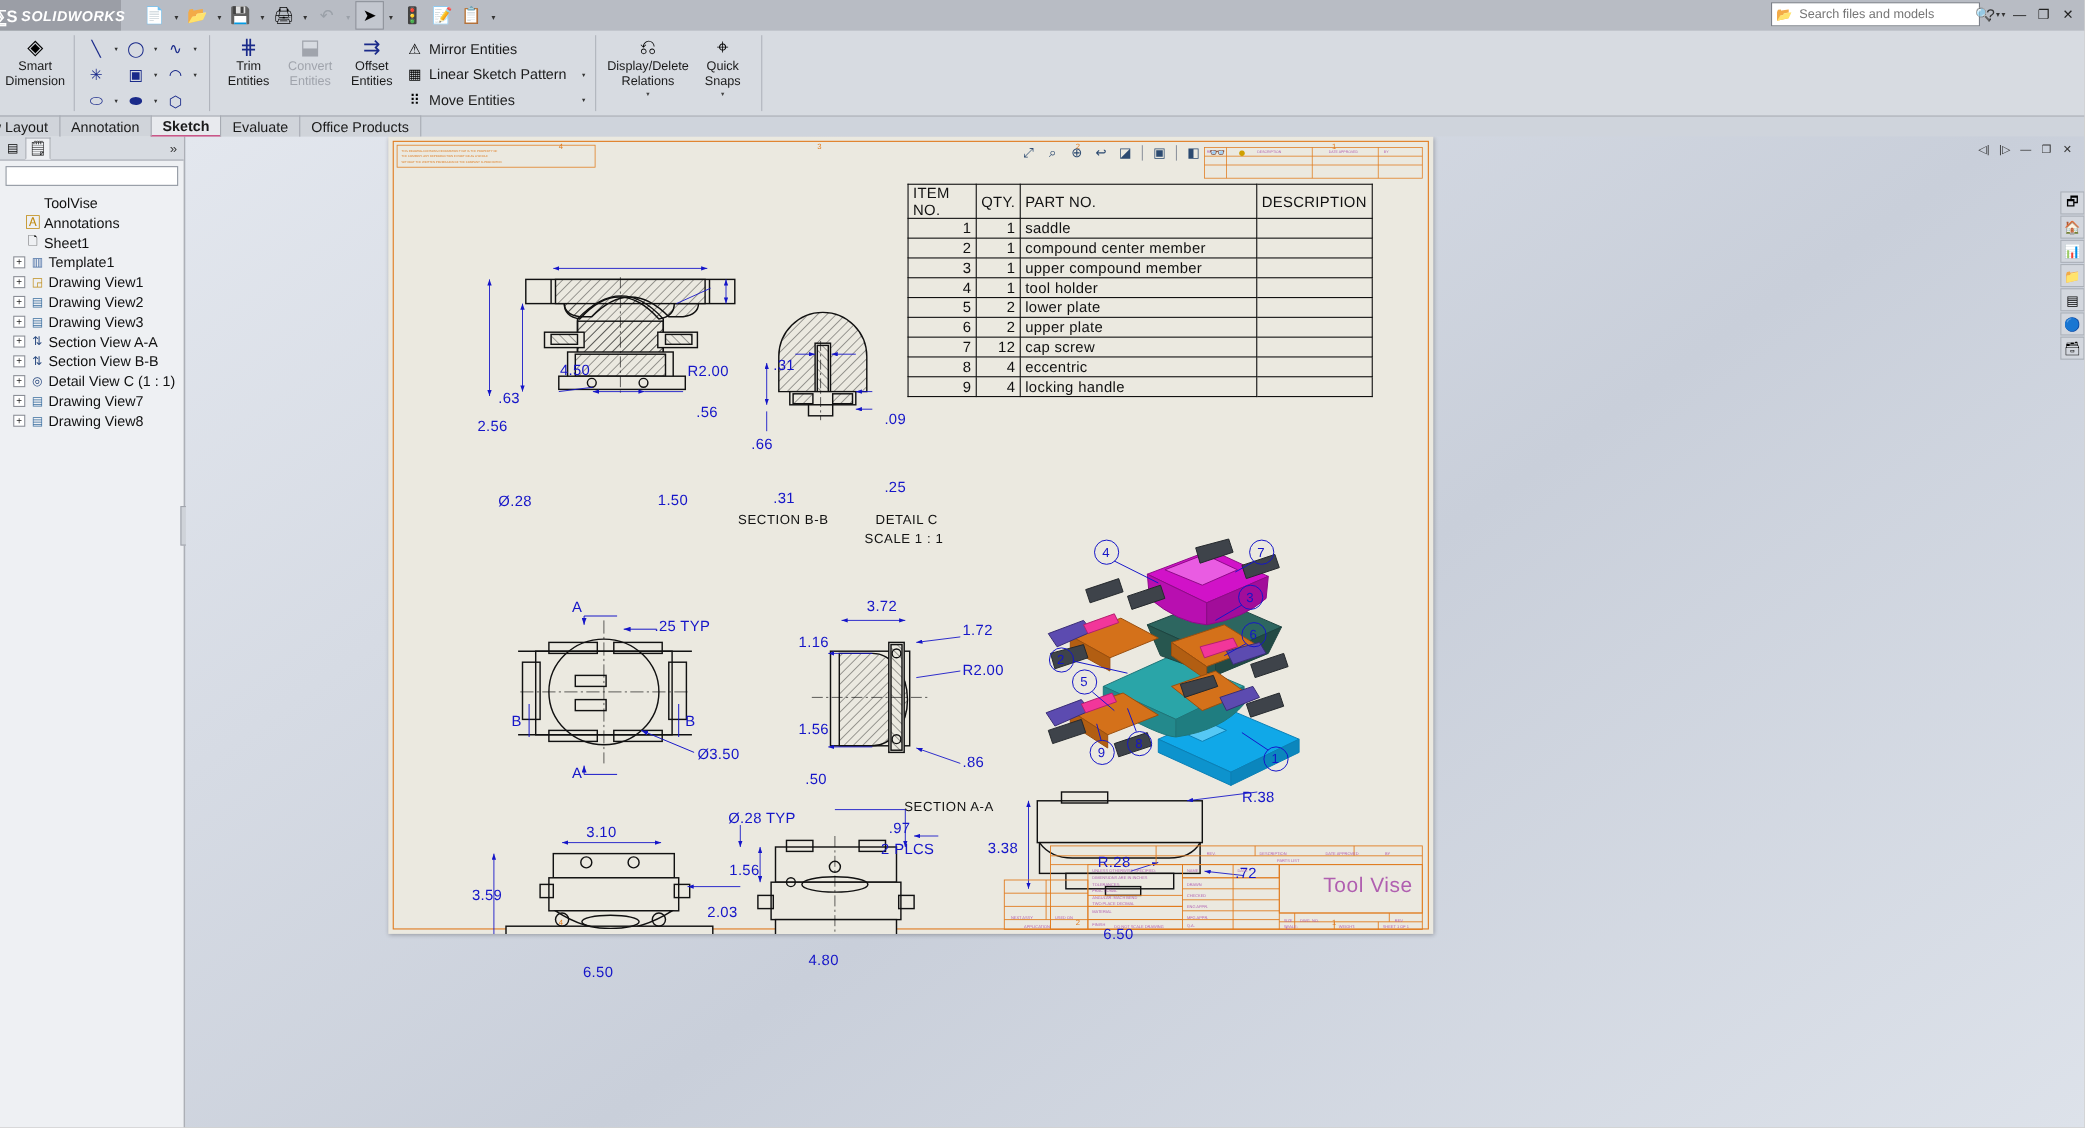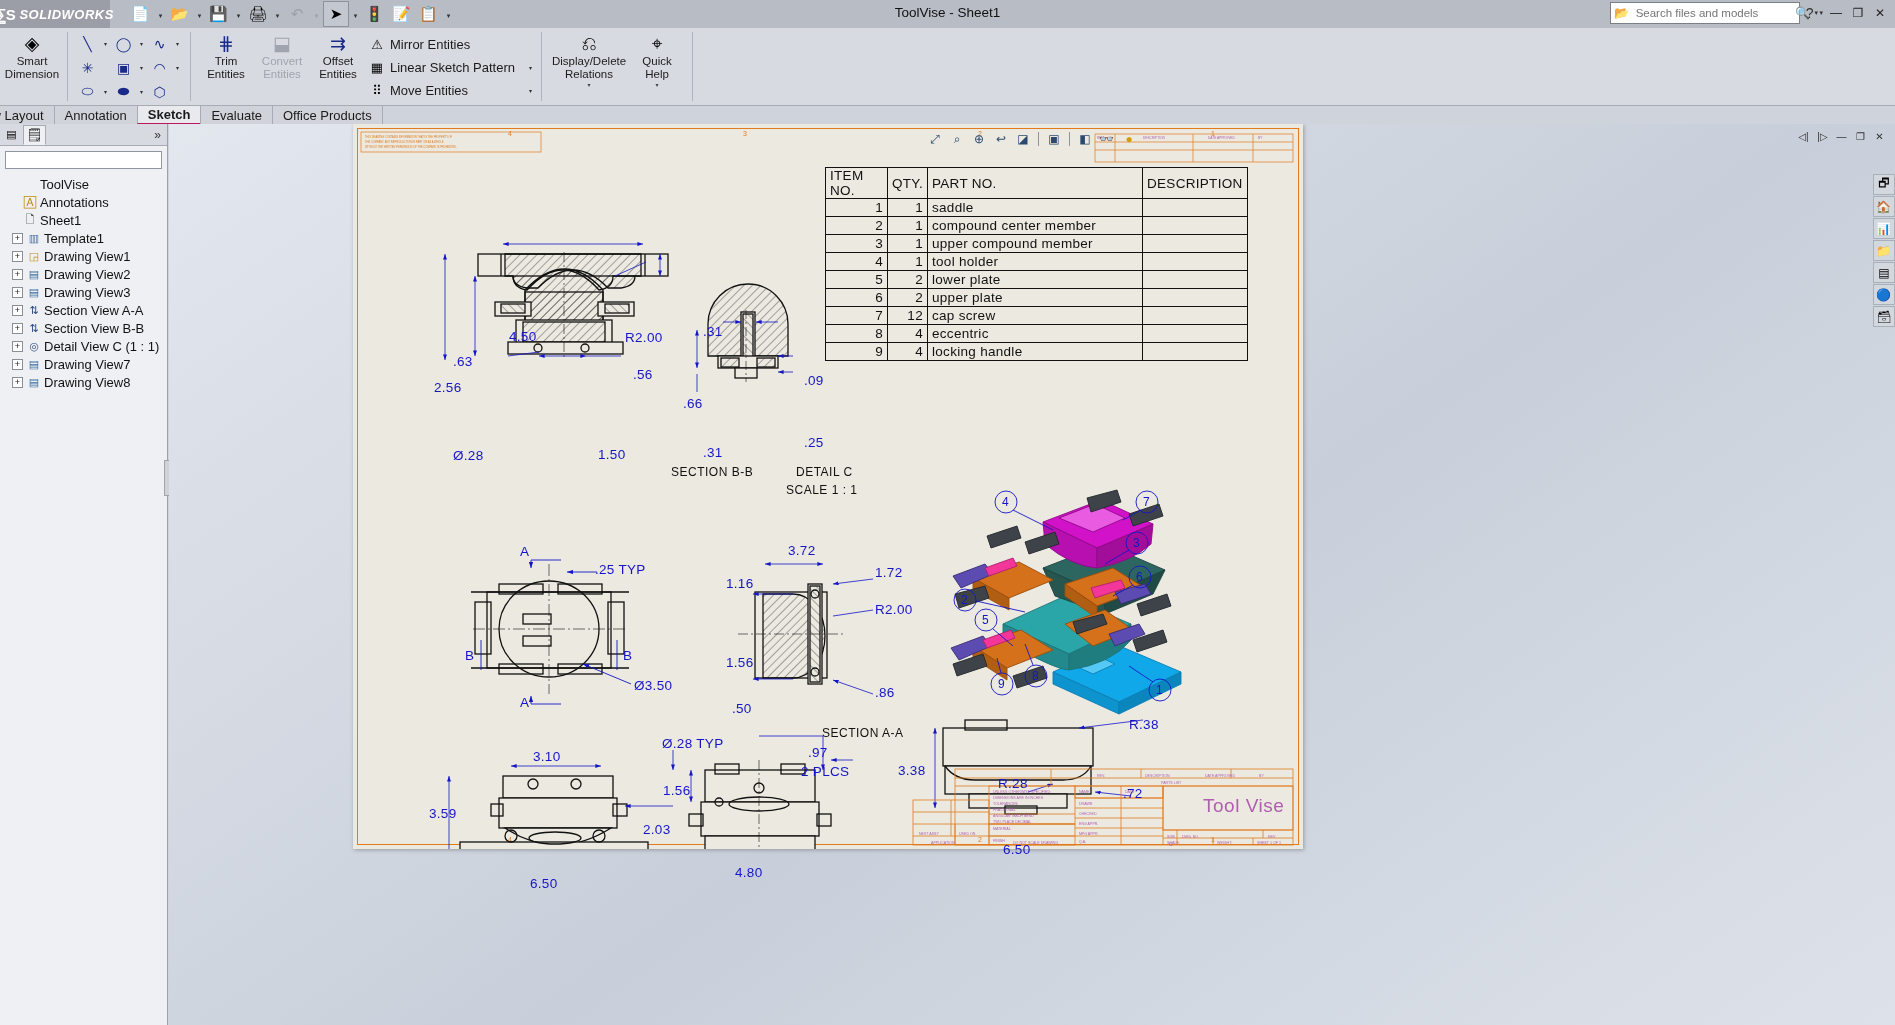--- a/index.html
+++ b/index.html
@@ -217,21 +217,20 @@
       <div class="qat-btn" style="color:#9aa0a8">↶</div>
       <div class="qat-caret" style="color:#9aa0a8">▾</div>
       <div class="qat-btn sel">➤</div>
       <div class="qat-caret">▾</div>
       <div class="qat-btn">🚦</div>
       <div class="qat-btn">📝</div>
       <div class="qat-btn">📋</div>
       <div class="qat-caret">▾</div>
     </div>
 
-    <div class="win-title">ToolVise - Sheet1</div>
 
     <div class="tr-group">
       <div class="searchbox">
         <span class="folder">📂</span>
         <input readonly="" placeholder="Search files and models" style="">
         <span class="mag">🔍</span>
         <span class="cc">▾</span>
       </div>
       <span class="helpq">?</span>
       <span class="cc" style="font-size:7px;color:#333">▾</span>
@@ -339,21 +338,21 @@
     <div class="rgroup">
       <div class="big-btn" style="width:80px">
         <span class="gi">⎌</span>
         <span class="lbl">Display/Delete</span>
         <span class="lbl">Relations</span>
         <span class="dd">▾</span>
       </div>
       <div class="big-btn">
         <span class="gi">⌖</span>
         <span class="lbl">Quick</span>
-        <span class="lbl">Help</span>
+        <span class="lbl">Snaps</span>
         <span class="dd">▾</span>
       </div>
     </div>
 
     <div class="rsep"></div>
   </div>
 
   <div class="tabstrip">
     <div class="tab" style="margin-left:-38px">
       <span>View Layout</span>

